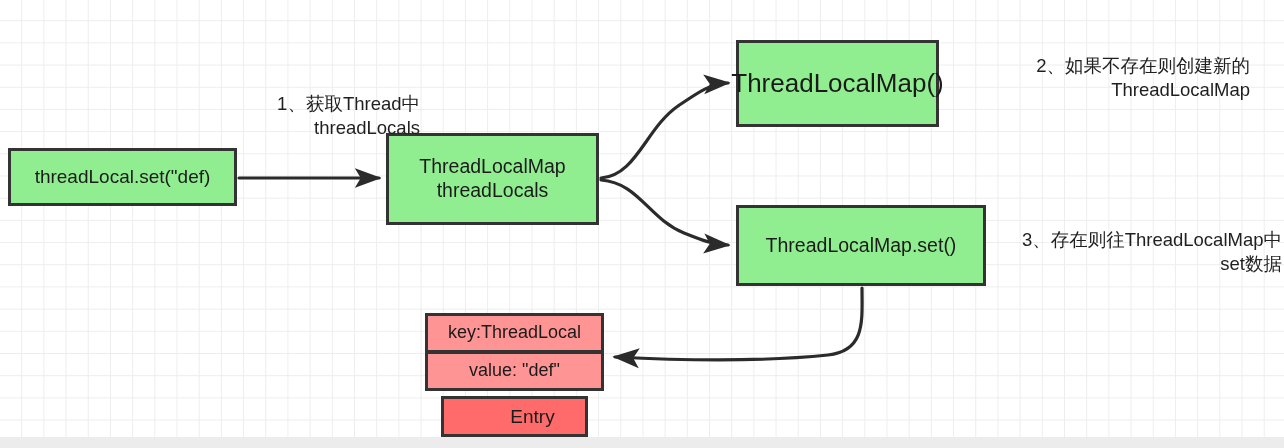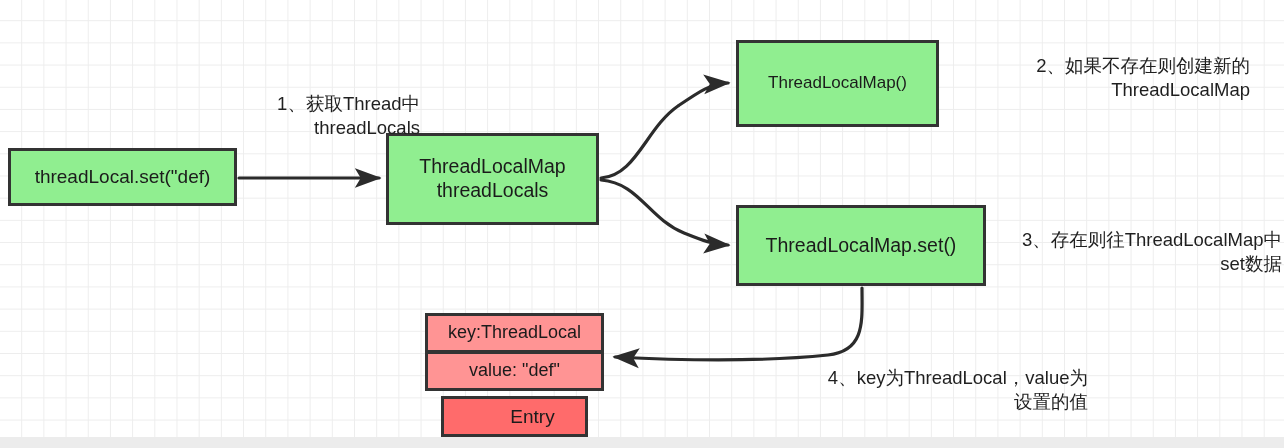--- a/index.html
+++ b/index.html
@@ -53,21 +53,21 @@
   #node-threadlocal-set {
     left: 8px;  top: 148px;  width: 229px; height: 58px;
     font-size: 19px;
   }
   #node-threadlocalmap-threadlocals {
     left: 386px; top: 133px; width: 213px; height: 92px;
     font-size: 19.5px;
   }
   #node-threadlocalmap-ctor {
     left: 736px; top: 40px;  width: 203px; height: 87px;
-    font-size: 17px;
+    font-size: 26px;
   }
   #node-threadlocalmap-set {
     left: 736px; top: 205px; width: 250px; height: 81px;
     font-size: 19.5px;
   }
   #entry-key-row {
     left: 425px; top: 313px; width: 179px; height: 40px;
     font-size: 18px;
   }
   #entry-value-row {
@@ -142,17 +142,15 @@
 
   <div class="annotation" id="label-step1">1、获取Thread中
 threadLocals</div>
 
   <div class="annotation" id="label-step2">2、如果不存在则创建新的
 ThreadLocalMap</div>
 
   <div class="annotation" id="label-step3">3、存在则往ThreadLocalMap中
 set数据</div>
 
-  <div class="annotation" id="label-step4">4、key为ThreadLocal，value为
-设置的值</div>
 
   <div id="bottom-strip"></div>
 </div>
 
 </body></html>

